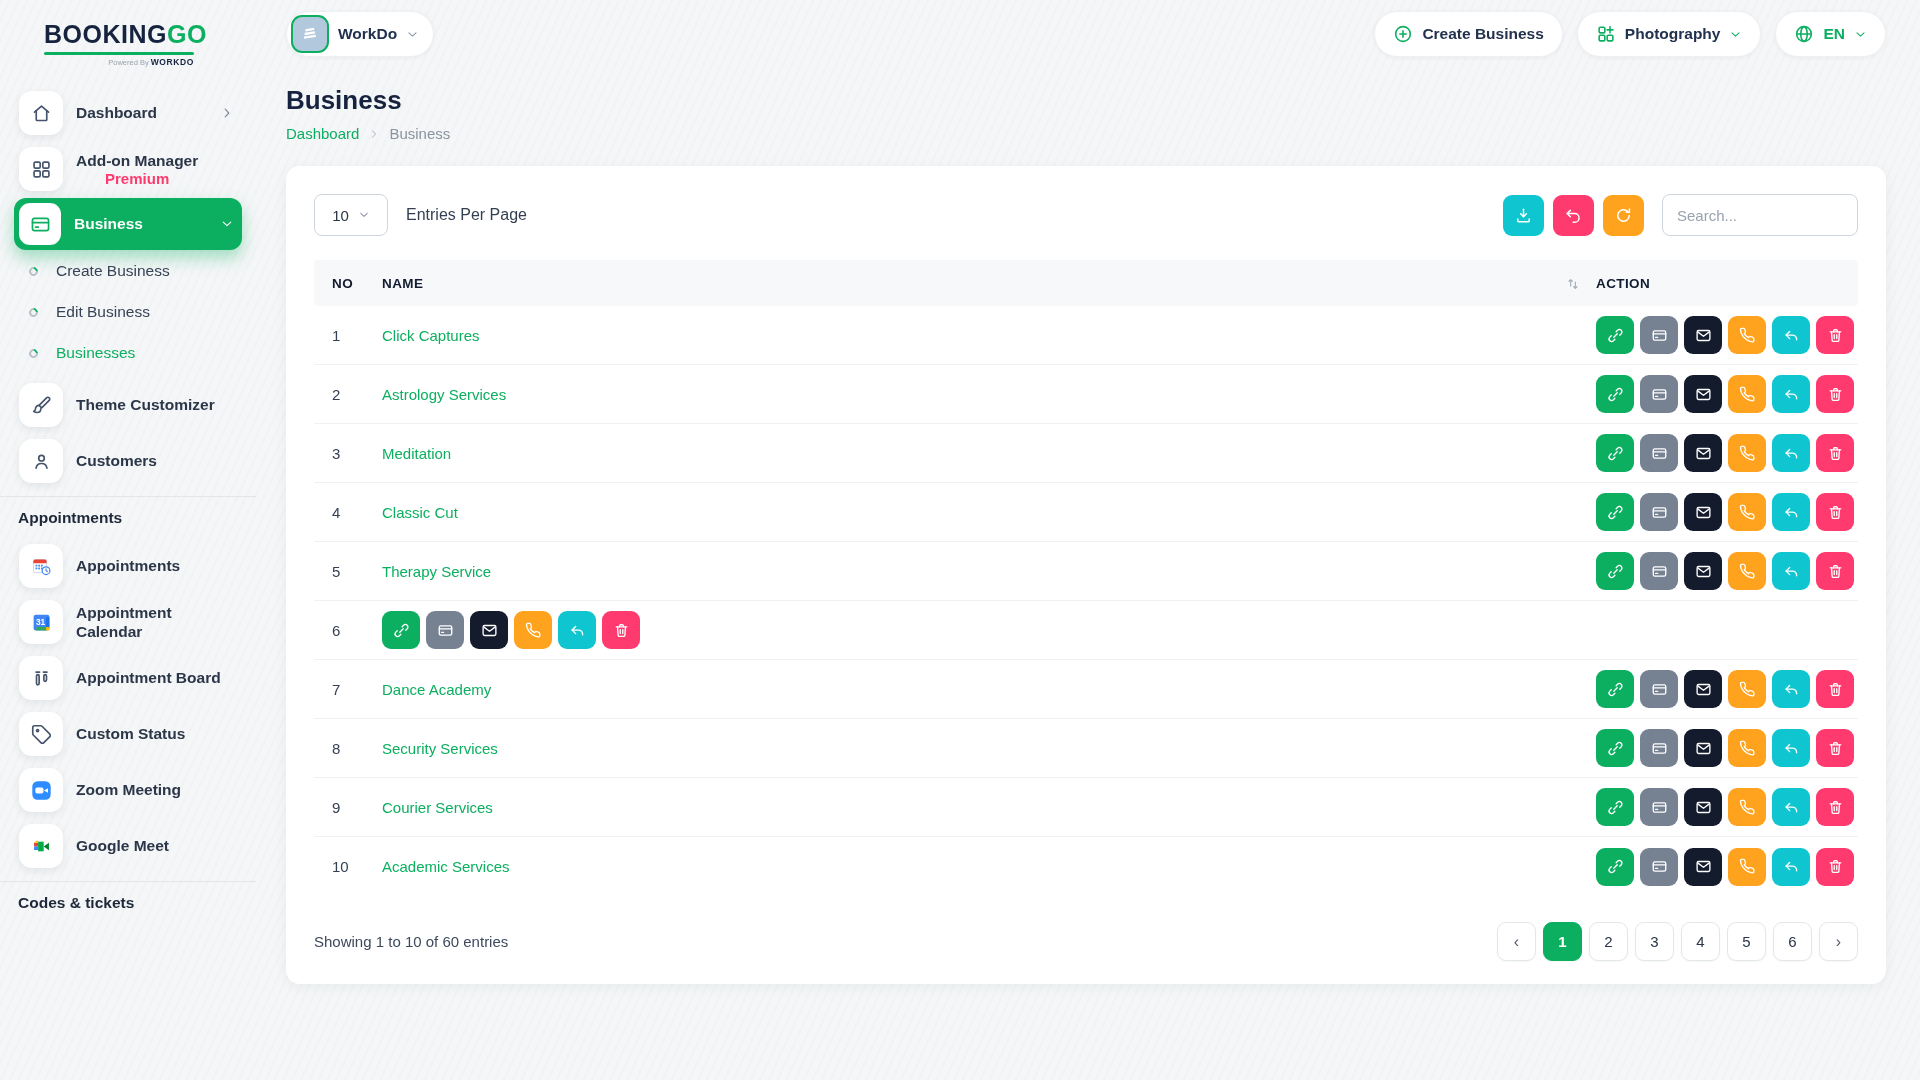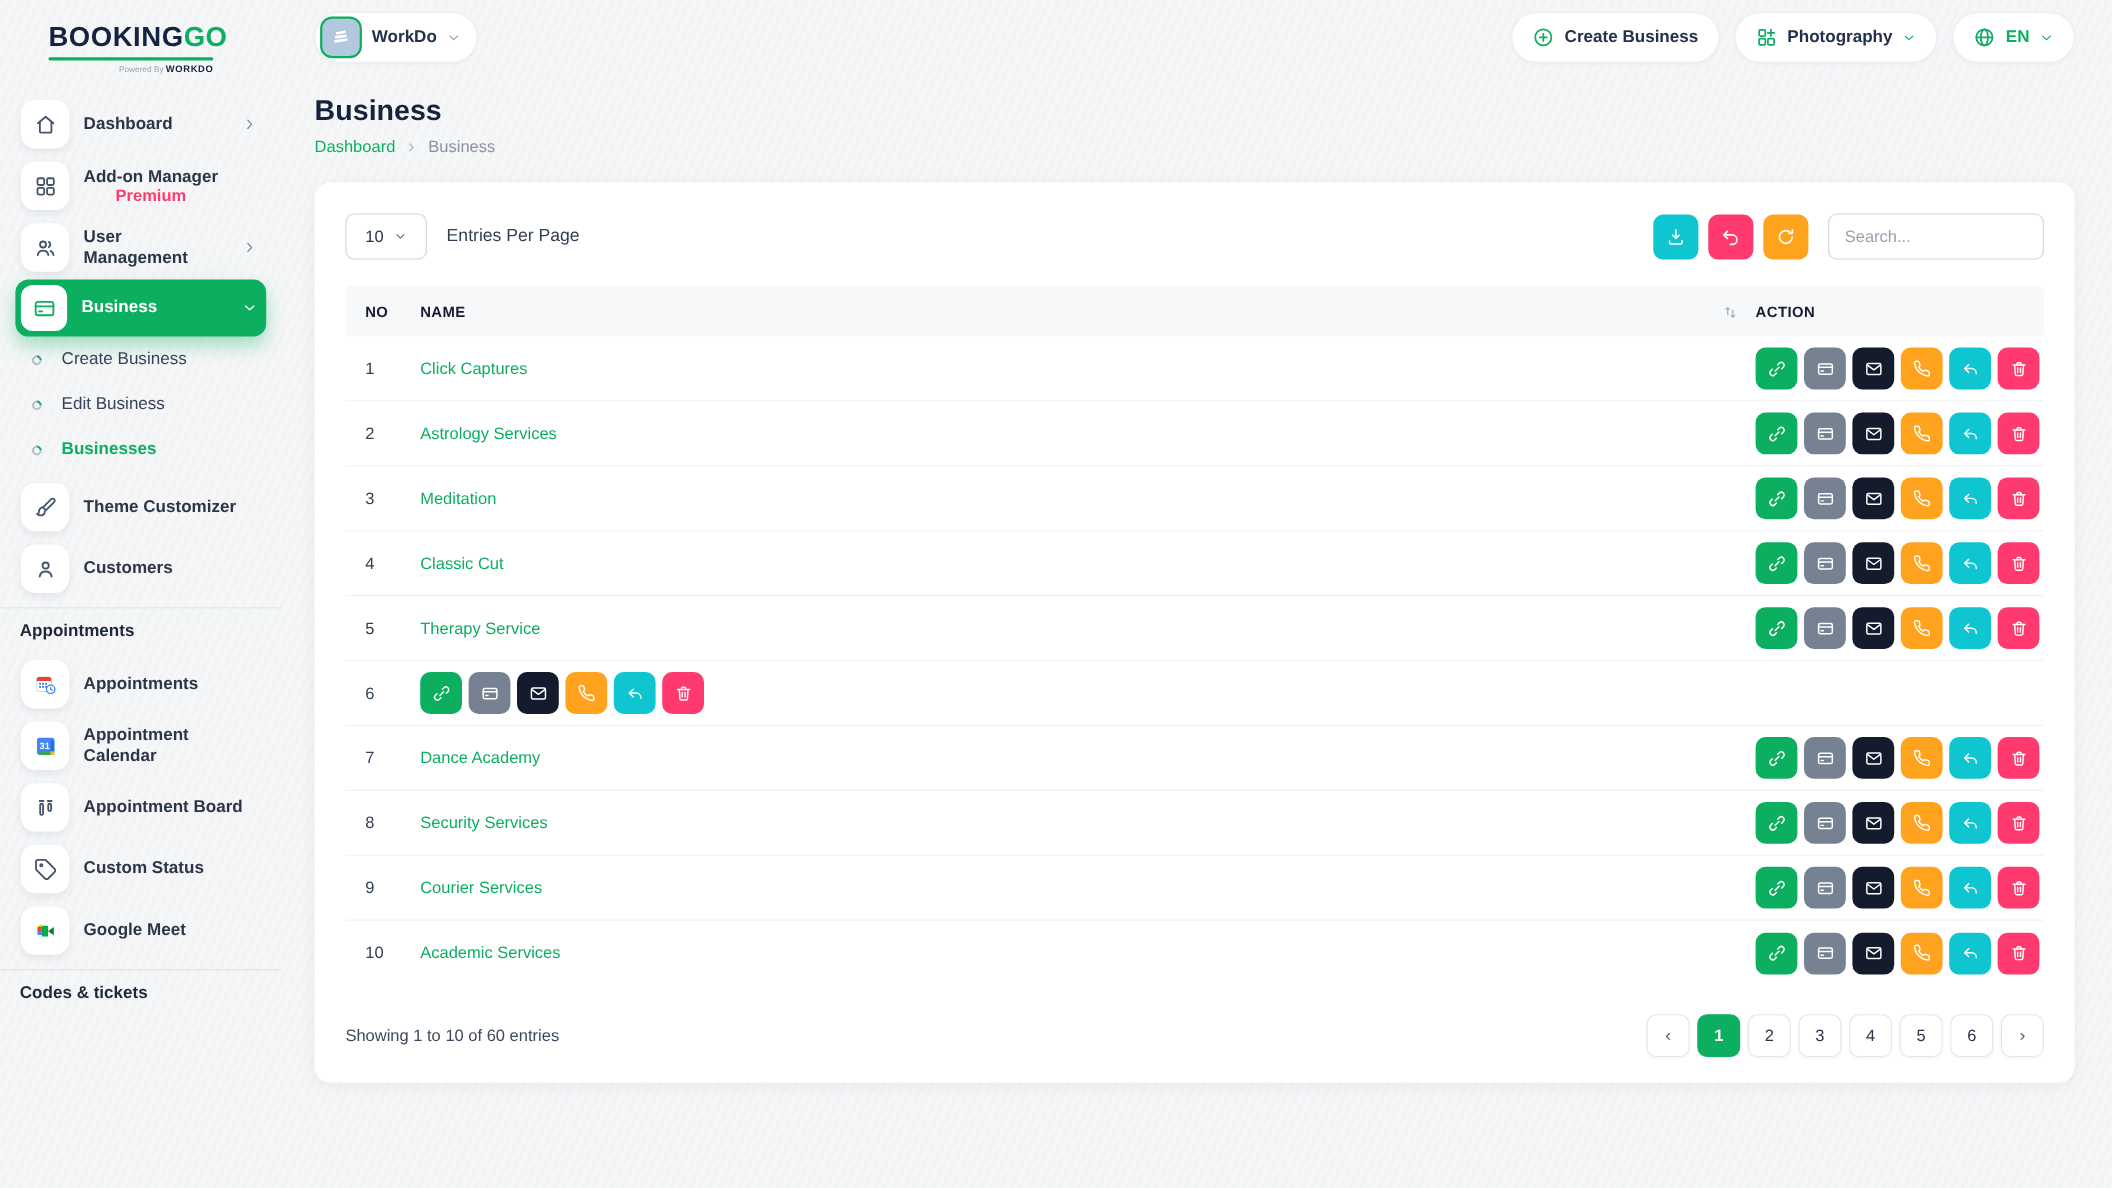--- a/index.html
+++ b/index.html
@@ -39,21 +39,21 @@
   .nav-chev svg{width:14px;height:14px;}
   .nav-item.active{background:var(--green);box-shadow:0 8px 16px rgba(12,175,96,.35);}
   .nav-item.active .icon-box{width:42px;height:42px;border-radius:11px;box-shadow:none;}
   .nav-item.active .icon-box svg{color:var(--green);}
   .nav-item.active .nav-label{color:#fff;font-weight:700;}
   .nav-item.active .nav-chev{color:#fff;}
   .nav-sub{display:flex;align-items:center;height:32px;margin:5px 0 9px;cursor:pointer;}
   .bullet{width:9px;height:9px;flex:none;border:2px solid #B7C0CA;border-top-color:var(--green);
     border-radius:50%;transform:rotate(45deg);margin:0 18px 0 15px;}
   .sub-label{font-size:15.5px;font-weight:500;color:#374357;}
-  .nav-sub.active .sub-label{color:var(--green);font-weight:700;}
+  .nav-sub.active .sub-label{color:var(--green);font-weight:400;}
   .nav-header{font-size:15.5px;font-weight:700;color:#1D2839;margin:12px 2px 12px 4px;}
   .nav-divider{border-top:1px solid #E2E5E9;margin:8px -14px 10px -14px;}
 
   
   .main{flex:1;padding:0 34px 0 30px;}
   .topbar{display:flex;align-items:center;margin-top:11px;}
   .topbar-right{margin-left:auto;display:flex;gap:14px;}
   .pill{display:flex;align-items:center;gap:9px;background:#fff;border:1px solid #EEF0F3;
     border-radius:24px;height:46px;padding:0 18px;font-size:15.5px;font-weight:600;color:#22314D;
     box-shadow:0 1px 4px rgba(25,39,62,.05);cursor:pointer;}
@@ -142,38 +142,20 @@
           <svg viewBox="0 0 24 24" fill="none" stroke="currentColor" stroke-width="1.9" stroke-linecap="round" stroke-linejoin="round">
             <rect x="3.5" y="3.5" width="7" height="7" rx="1.6"></rect>
             <rect x="13.5" y="3.5" width="7" height="7" rx="1.6"></rect>
             <rect x="3.5" y="13.5" width="7" height="7" rx="1.6"></rect>
             <rect x="13.5" y="13.5" width="7" height="7" rx="1.6"></rect>
           </svg>
         </span>
         <span class="nav-text">
           <span class="nav-label">Add-on Manager</span>
           <span class="nav-badge">Premium</span>
-        </span>
-      </div>
-      <div class="nav-item">
-        <span class="icon-box">
-          <svg viewBox="0 0 24 24" fill="none" stroke="currentColor" stroke-width="1.9" stroke-linecap="round" stroke-linejoin="round">
-            <circle cx="9.3" cy="8.3" r="3.1"></circle>
-            <path d="M3.8 19.4c.4-2.9 2.6-4.7 5.5-4.7s5.1 1.8 5.5 4.7"></path>
-            <path d="M15.3 5.6a3.1 3.1 0 0 1 0 5.4"></path>
-            <path d="M17.2 14.9c1.7.8 2.7 2.4 3 4.5"></path>
-          </svg>
-        </span>
-        <span class="nav-text">
-          <span class="nav-label">User Management</span>
-        </span>
-        <span class="nav-chev">
-          <svg viewBox="0 0 24 24" fill="none" stroke="currentColor" stroke-width="1.9" stroke-linecap="round" stroke-linejoin="round">
-            <path d="m9 5.5 6 6.5-6 6.5"></path>
-          </svg>
         </span>
       </div>
       <div class="nav-item active">
         <span class="icon-box">
           <svg viewBox="0 0 24 24" fill="none" stroke="currentColor" stroke-width="1.9" stroke-linecap="round" stroke-linejoin="round">
             <rect x="2.8" y="5" width="18.4" height="14" rx="2.4"></rect>
             <path d="M2.8 9.8h18.4"></path>
             <path d="M6.3 15h3.2"></path>
           </svg>
         </span>
@@ -272,20 +254,32 @@
       </div>
       <div class="nav-item">
         <span class="icon-box">
           <svg viewBox="0 0 24 24" fill="none" stroke="currentColor" stroke-width="1.9" stroke-linecap="round" stroke-linejoin="round">
             <path d="M12.6 2.6A2 2 0 0 0 11.2 2H4a2 2 0 0 0-2 2v7.2a2 2 0 0 0 .6 1.4l8.7 8.7a2.4 2.4 0 0 0 3.4 0l6.6-6.6a2.4 2.4 0 0 0 0-3.4z"></path>
             <circle cx="7.5" cy="7.5" r="1.2"></circle>
           </svg>
         </span>
         <span class="nav-text">
           <span class="nav-label">Custom Status</span>
+        </span>
+      </div>
+      <div class="nav-item">
+        <span class="icon-box">
+          <svg viewBox="0 0 24 24">
+            <rect x="1.5" y="1.5" width="21" height="21" rx="6" fill="#2D8CFF"></rect>
+            <rect x="5" y="8.6" width="9.2" height="6.8" rx="2" fill="#fff"></rect>
+            <path d="m14.8 12 4.6-2.7v5.4z" fill="#fff"></path>
+          </svg>
+        </span>
+        <span class="nav-text">
+          <span class="nav-label">Zoom Meeting</span>
         </span>
       </div>
       <div class="nav-item">
         <span class="icon-box">
           <svg viewBox="0 0 24 24">
             <path d="M3.5 7.8h4.6v4.1H3.5z" fill="#EA4335"></path>
             <path d="M3.5 11.9h4.6V16H3.5z" fill="#4285F4"></path>
             <path d="M8.1 6.5h6.4v11H8.1z" fill="#00AC47"></path>
             <path d="m14.5 12 6-4.3v8.6z" fill="#00832D"></path>
             <path d="M3.5 7.8 6 5.3h2.1v2.5z" fill="#FBBC04"></path>

